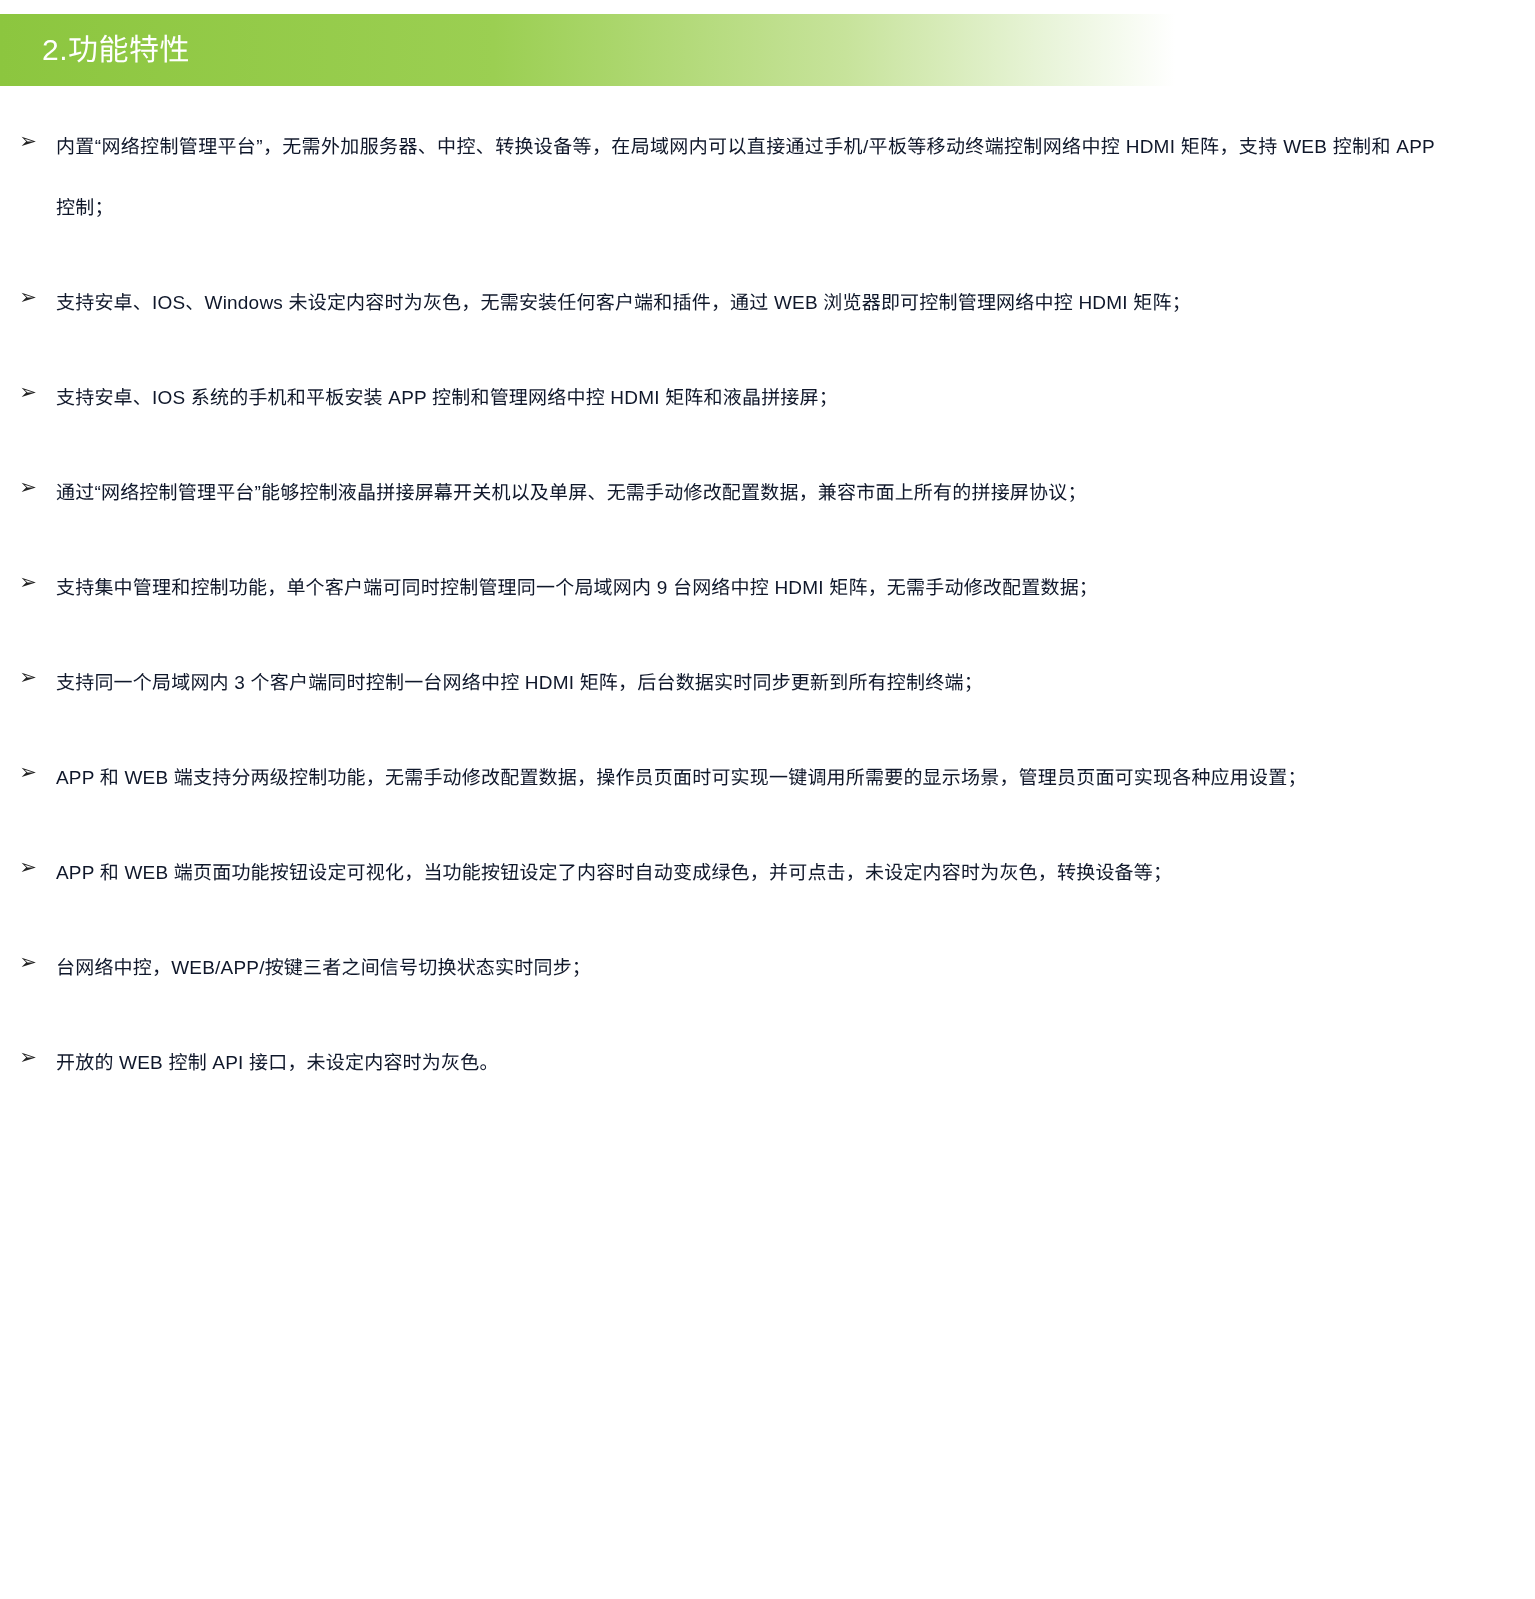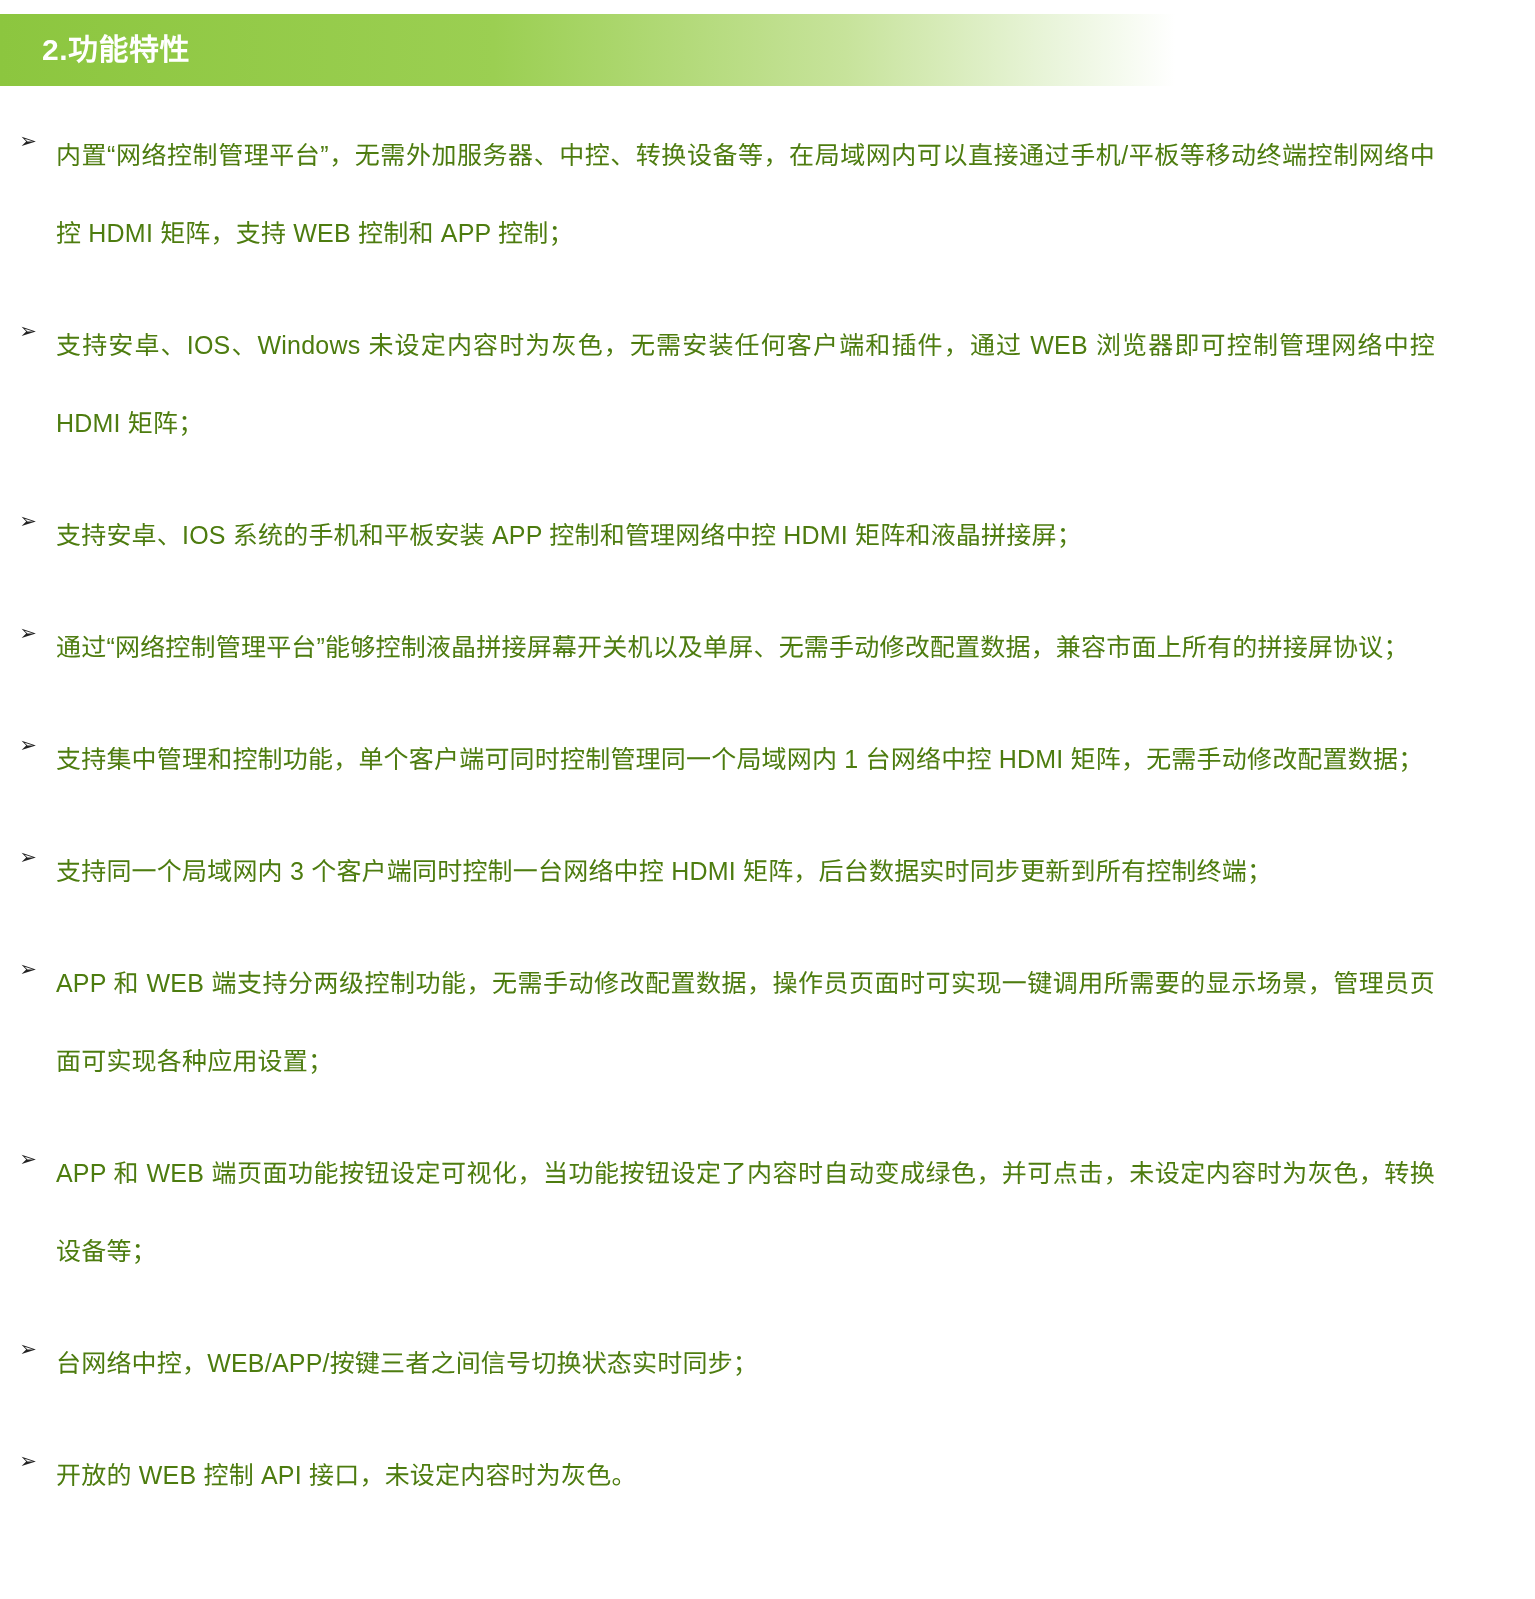--- a/index.html
+++ b/index.html
@@ -25,21 +25,21 @@
     position: relative;
     margin: 14px 0 0 0;
     width: 1175px;
     height: 72px;
     background: linear-gradient(to right, #8cc63f 0%, #9bcf52 42%, #c7e39b 72%, #eaf5dc 90%, #ffffff 100%);
     display: flex;
     align-items: center;
   }
   .section-header .title {
     font-size: 30px;
-    font-weight: bold;
+    font-weight: normal;
     color: #ffffff;
     letter-spacing: 0.5px;
     padding-left: 42px;
     line-height: 1;
   }
 
   
   .bullet-list {
     margin: 30px 0 0 0;
     padding: 0 90px 60px 0;
@@ -59,23 +59,23 @@
     width: 56px;
     text-align: center;
     font-size: 21px;
     color: #222222;
     line-height: 50px;
     font-family: "DejaVu Sans", sans-serif;
     user-select: none;
   }
   .bullet-text {
     flex: 1 1 auto;
-    font-size: 25px;
-    line-height: 78px;
-    color: #4d7c0f;
+    font-size: 19px;
+    line-height: 61px;
+    color: #0f172a;
     letter-spacing: 0.2px;
     text-align: justify;
     padding-right: 10px;
   }
 </style>
 </head>
 <body>
 
 <div class="page">
 
@@ -100,21 +100,21 @@
       <span class="bullet-text">支持安卓、IOS 系统的手机和平板安装 APP 控制和管理网络中控 HDMI 矩阵和液晶拼接屏；</span>
     </li>
 
     <li class="bullet-item">
       <span class="bullet-marker">➢</span>
       <span class="bullet-text">通过“网络控制管理平台”能够控制液晶拼接屏幕开关机以及单屏、无需手动修改配置数据，兼容市面上所有的拼接屏协议；</span>
     </li>
 
     <li class="bullet-item">
       <span class="bullet-marker">➢</span>
-      <span class="bullet-text">支持集中管理和控制功能，单个客户端可同时控制管理同一个局域网内 1 台网络中控 HDMI 矩阵，无需手动修改配置数据；</span>
+      <span class="bullet-text">支持集中管理和控制功能，单个客户端可同时控制管理同一个局域网内 9 台网络中控 HDMI 矩阵，无需手动修改配置数据；</span>
     </li>
 
     <li class="bullet-item">
       <span class="bullet-marker">➢</span>
       <span class="bullet-text">支持同一个局域网内 3 个客户端同时控制一台网络中控 HDMI 矩阵，后台数据实时同步更新到所有控制终端；</span>
     </li>
 
     <li class="bullet-item">
       <span class="bullet-marker">➢</span>
       <span class="bullet-text">APP 和 WEB 端支持分两级控制功能，无需手动修改配置数据，操作员页面时可实现一键调用所需要的显示场景，管理员页面可实现各种应用设置；</span>

